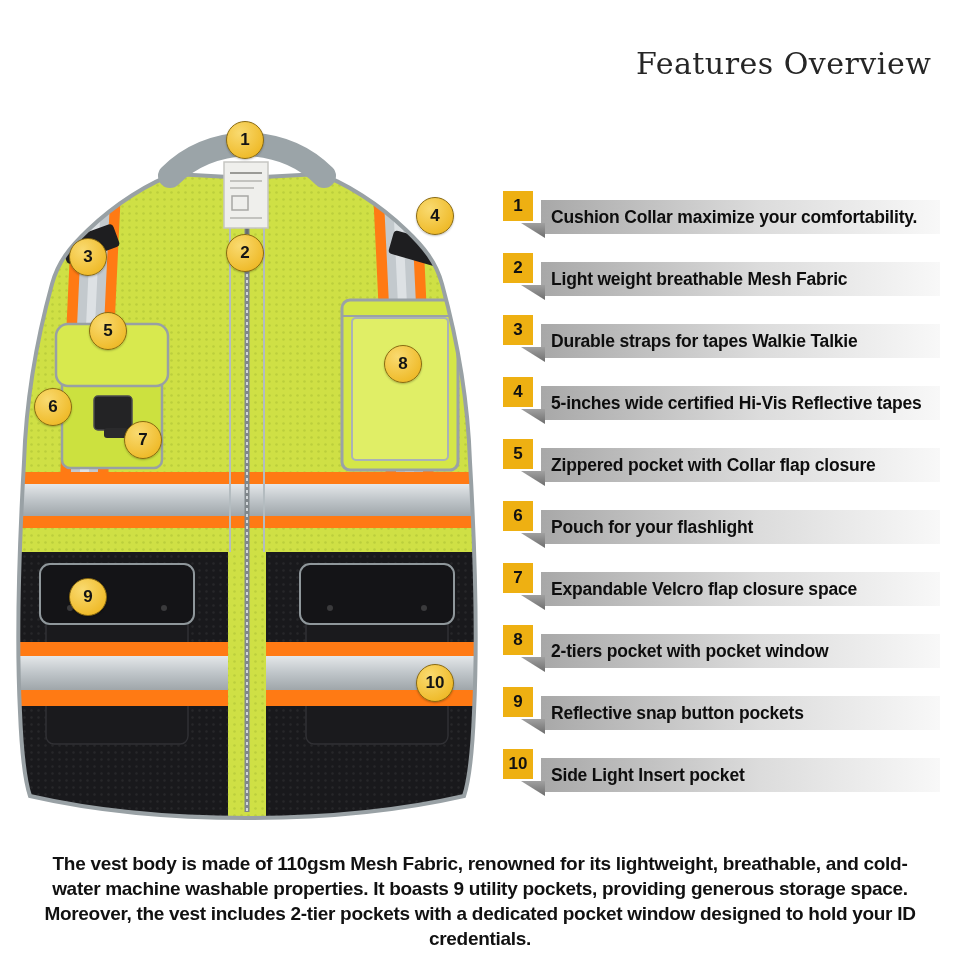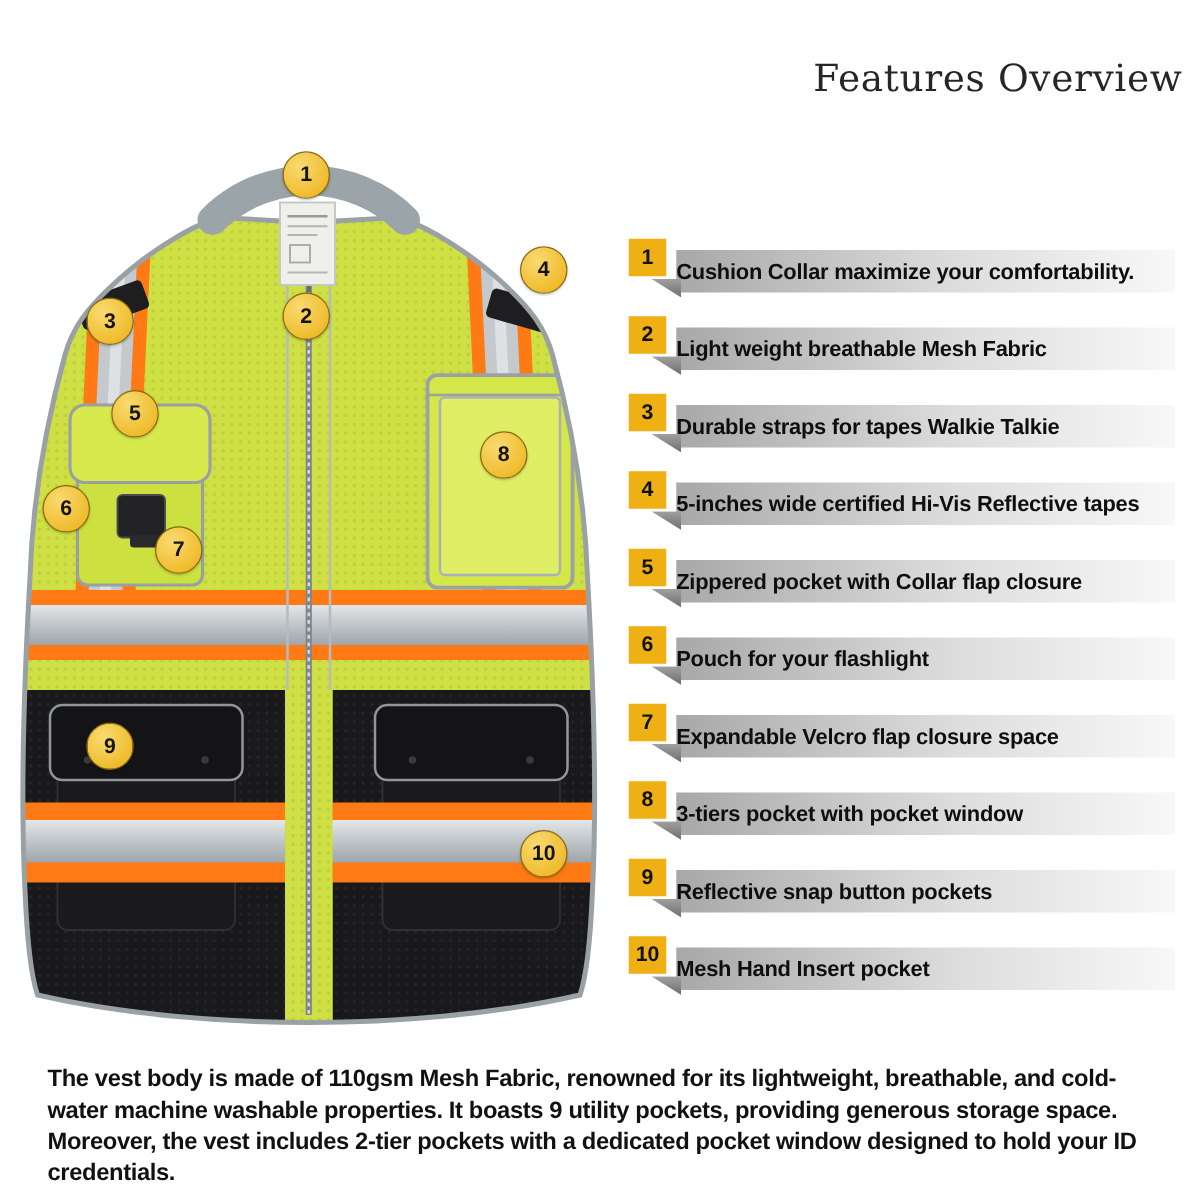--- a/index.html
+++ b/index.html
@@ -1,40 +1,40 @@
 <!DOCTYPE html>
 <html><head>
 <meta charset="utf-8">
 <style>
   html,body{margin:0;padding:0;background:#ffffff;}
   .stage{position:relative;width:960px;height:960px;background:#ffffff;overflow:hidden;
          font-family:"Liberation Sans",sans-serif;}
-  .title{position:absolute;left:636px;top:46px;width:310px;text-align:right;
+  .title{position:absolute;left:636px;top:46px;width:310px;text-align:left;
          font-family:"DejaVu Serif",serif;font-size:30px;color:#262626;letter-spacing:.5px;}
   
   .vest-wrap{position:absolute;left:0;top:112px;width:500px;height:735px;}
   
   .badge{position:absolute;width:38px;height:38px;border-radius:50%;
          background:radial-gradient(circle at 35% 30%,#f9da70,#f0bd2f 70%,#e5ad1d);
          border:1.5px solid #8a6a10;box-sizing:border-box;
          display:flex;align-items:center;justify-content:center;
          font-size:17px;font-weight:bold;color:#141414;box-shadow:0 1px 2px rgba(0,0,0,.25);}
   
   .features{position:absolute;left:503px;top:189px;width:437px;}
   .feature-row{position:relative;display:flex;align-items:center;height:34px;margin-bottom:28px;}
   .num-sq{width:30px;height:30px;background:#eeb012;color:#111;flex:0 0 30px;
           display:flex;align-items:center;justify-content:center;
           font-size:17px;font-weight:bold;margin-right:8px;}
-  .banner{flex:1;height:34px;line-height:34px;padding-left:0;white-space:nowrap;overflow:hidden;
+  .banner{flex:1;height:34px;line-height:34px;padding-left:10px;white-space:nowrap;overflow:hidden;
           background:linear-gradient(to right,#a8a8a8,#dcdcdc 55%,#f8f8f8);
           font-size:17.5px;font-weight:600;color:#0e0e0e;letter-spacing:-.2px;margin-top:22px;}
   .fold{position:absolute;left:18px;top:34px;width:24px;height:15px;
         background:linear-gradient(#a0a0a0,#6e6e6e);
         clip-path:polygon(0 0,100% 0,100% 100%);}
-  .desc{position:absolute;left:38px;right:38px;top:851px;
+  .desc{position:absolute;left:38px;right:38px;top:851px;text-align:center;
         font-size:19px;font-weight:600;color:#111;line-height:1.32;letter-spacing:-.3px;}
 </style>
 </head>
 <body>
 
 <div class="stage">
 
   <div class="title">Features Overview</div>
 
   <div class="vest-wrap">
@@ -203,30 +203,30 @@
       <div class="banner">Pouch for your flashlight</div>
       <div class="fold"></div>
     </div>
     <div class="feature-row">
       <div class="num-sq">7</div>
       <div class="banner">Expandable Velcro flap closure space</div>
       <div class="fold"></div>
     </div>
     <div class="feature-row">
       <div class="num-sq">8</div>
-      <div class="banner">3-tiers pocket with pocket window</div>
+      <div class="banner">2-tiers pocket with pocket window</div>
       <div class="fold"></div>
     </div>
     <div class="feature-row">
       <div class="num-sq">9</div>
       <div class="banner">Reflective snap button pockets</div>
       <div class="fold"></div>
     </div>
     <div class="feature-row">
       <div class="num-sq">10</div>
-      <div class="banner">Mesh Hand Insert pocket</div>
+      <div class="banner">Side Light Insert pocket</div>
       <div class="fold"></div>
     </div>
   </div>
 
   <div class="desc">The vest body is made of 110gsm Mesh Fabric, renowned for its lightweight, breathable, and cold-water machine washable properties. It boasts 9 utility pockets, providing generous storage space. Moreover, the vest includes 2-tier pockets with a dedicated pocket window designed to hold your ID credentials.</div>
 
 </div>
 
 </body></html>

